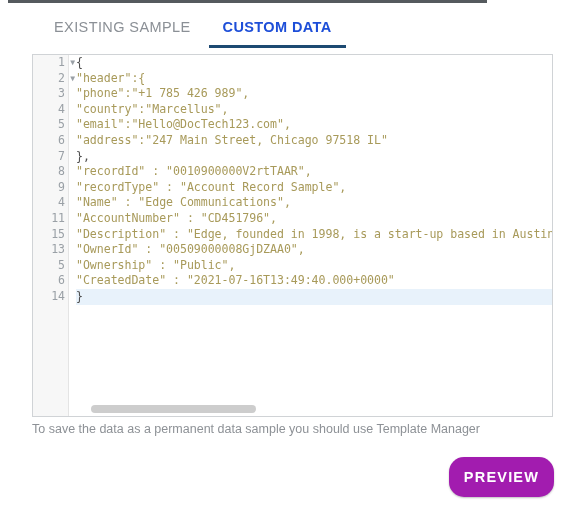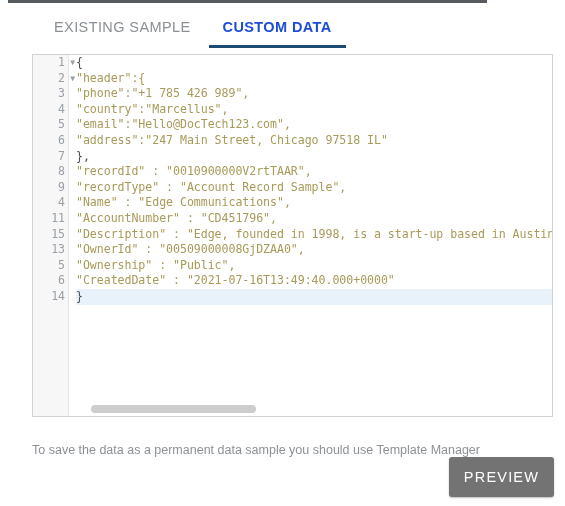--- a/index.html
+++ b/index.html
@@ -142,39 +142,39 @@
     width: 165px;
     height: 8px;
     border-radius: 4px;
     background: #cdcdcd;
   }
 
   
   .hint {
     position: absolute;
     left: 24px;
-    top: 440px;
+    top: 419px;
     font-size: 12.5px;
     color: #8d9196;
     white-space: nowrap;
   }
 
   
   .preview-btn {
     position: absolute;
     left: 441px;
     top: 454px;
     width: 105px;
     height: 40px;
-    background: #737373;
+    background: #a21caf;
     border: none;
-    border-radius: 3px;
+    border-radius: 15px;
     color: #ffffff;
     font-size: 14.5px;
-    font-weight: normal;
+    font-weight: bold;
     letter-spacing: 1.2px;
     font-family: "Liberation Sans", sans-serif;
     cursor: pointer;
     box-shadow: 0 1px 2px rgba(0,0,0,0.25);
   }
 </style>
 </head>
 <body>
 
 <div id="app">

